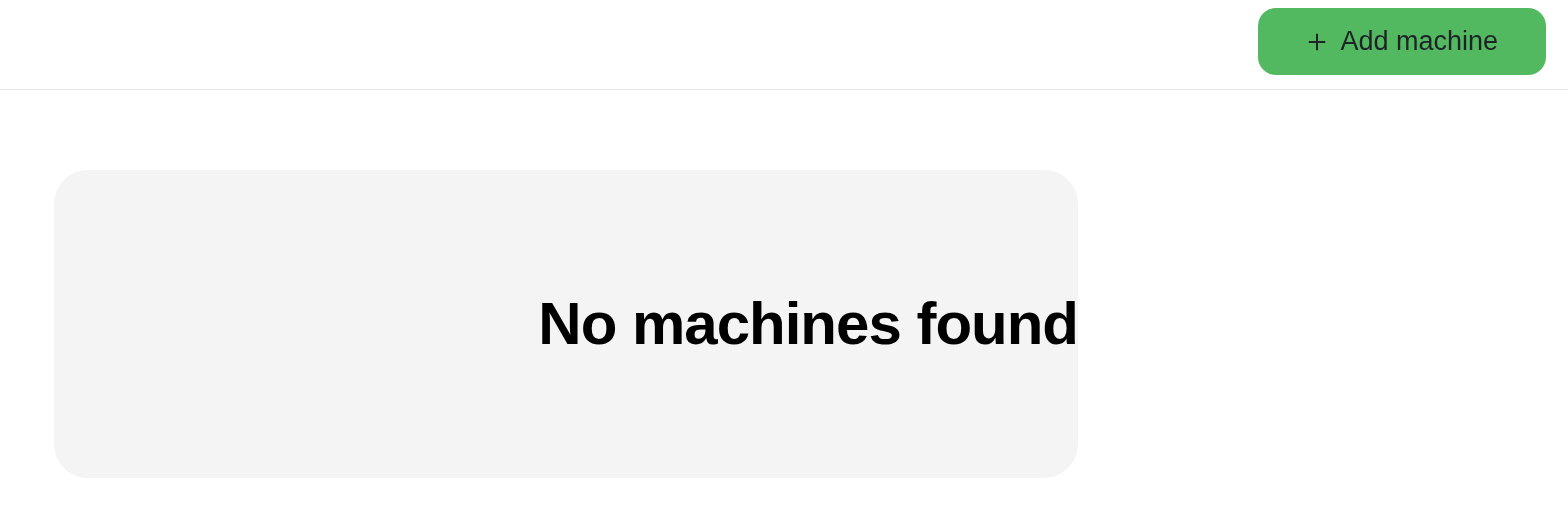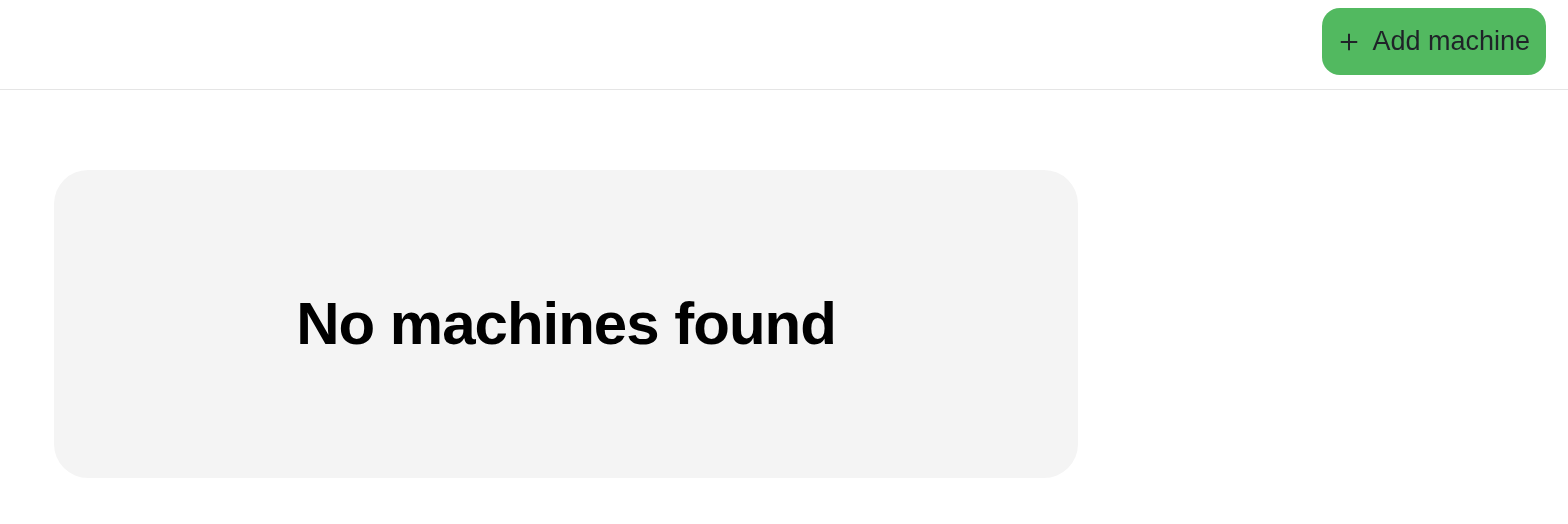--- a/index.html
+++ b/index.html
@@ -24,21 +24,21 @@
     }
 
     .add-machine-btn {
       display: inline-flex;
       align-items: center;
       gap: 12px;
       background: #52b960;
       color: #1f2328;
       border: none;
       border-radius: 18px;
-      padding: 20px 16px;
+      padding: 20px 48px;
       font-size: 27px;
       font-weight: 500;
       cursor: pointer;
       line-height: 1;
     }
 
     .add-machine-btn .plus-icon {
       display: inline-flex;
       align-items: center;
       justify-content: center;
@@ -55,21 +55,21 @@
       padding: 80px 0 0 54px;
     }
 
     .empty-state-card {
       width: 1024px;
       height: 308px;
       background: #f4f4f4;
       border-radius: 34px;
       display: flex;
       flex-direction: column;
-      align-items: center;
+      align-items: flex-end;
       justify-content: center;
       gap: 18px;
     }
 
     .empty-state-title {
       font-size: 60px;
       font-weight: 800;
       color: #000000;
       letter-spacing: -1px;
       line-height: 1.1;

